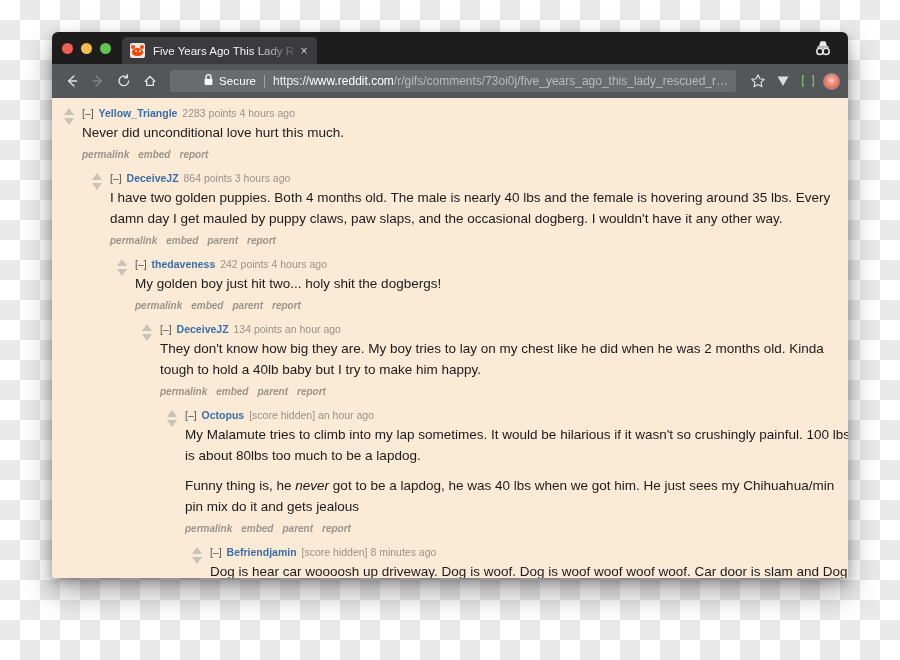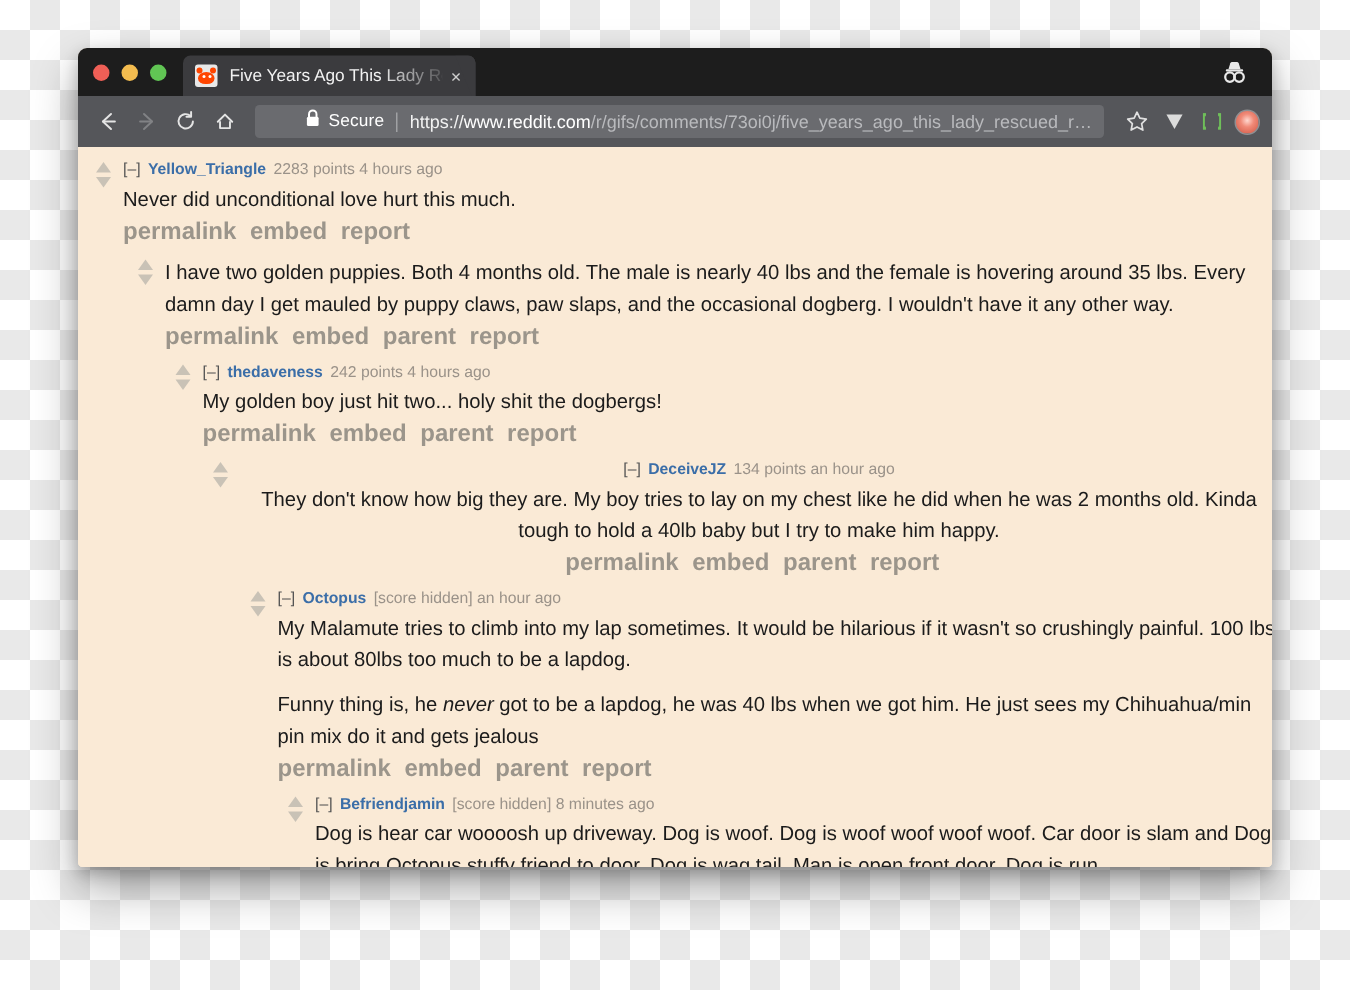--- a/index.html
+++ b/index.html
@@ -268,32 +268,33 @@
     font-size: 13.5px;
     line-height: 21px;
     color: #1b1b1b;
     margin: 1px 0 3px 0;
   }
   .body p { margin: 0 0 9px 0; }
   .body p:last-child { margin-bottom: 0; }
   .body em { font-style: italic; }
 
   .actions {
-    font-size: 16px;
+    font-size: 10px;
     line-height: 14px;
     color: #9b958b;
     margin: 5px 0 9px 0;
     white-space: nowrap;
+    font-style: italic;
   }
   .actions span { margin-right: 9px; font-weight: bold; }
 
   .lvl-0 { margin-left: 4px;   width: 770px; }
   .lvl-1 { margin-left: 32px;  width: 742px; }
   .lvl-2 { margin-left: 57px;  width: 717px; }
-  .lvl-3 { margin-left: 82px;  width: 692px; text-align: center; }
+  .lvl-3 { margin-left: 82px;  width: 692px; }
   .lvl-4 { margin-left: 107px; width: 667px; }
   .lvl-5 { margin-left: 132px; width: 642px; }
 </style>
 </head>
 <body>
 
 <div id="browser-window">
 
   <div class="tabstrip">
     <div class="traffic">
@@ -397,20 +398,21 @@
           <div class="body">
             <p>Never did unconditional love hurt this much.</p>
           </div>
           <div class="actions"><span>permalink</span><span>embed</span><span>report</span></div>
         </div>
         <div class="comment lvl-1">
           <div class="votes">
             <div class="arrow up"></div>
             <div class="arrow down"></div>
           </div>
+          <div class="tagline"><span class="collapse">[–]</span> <a class="author">DeceiveJZ</a> <span class="score">864 points 3 hours ago</span></div>
           <div class="body">
             <p>I have two golden puppies. Both 4 months old. The male is nearly 40 lbs and the female is hovering around 35 lbs. Every damn day I get mauled by puppy claws, paw slaps, and the occasional dogberg. I wouldn't have it any other way.</p>
           </div>
           <div class="actions"><span>permalink</span><span>embed</span><span>parent</span><span>report</span></div>
         </div>
         <div class="comment lvl-2">
           <div class="votes">
             <div class="arrow up"></div>
             <div class="arrow down"></div>
           </div>

